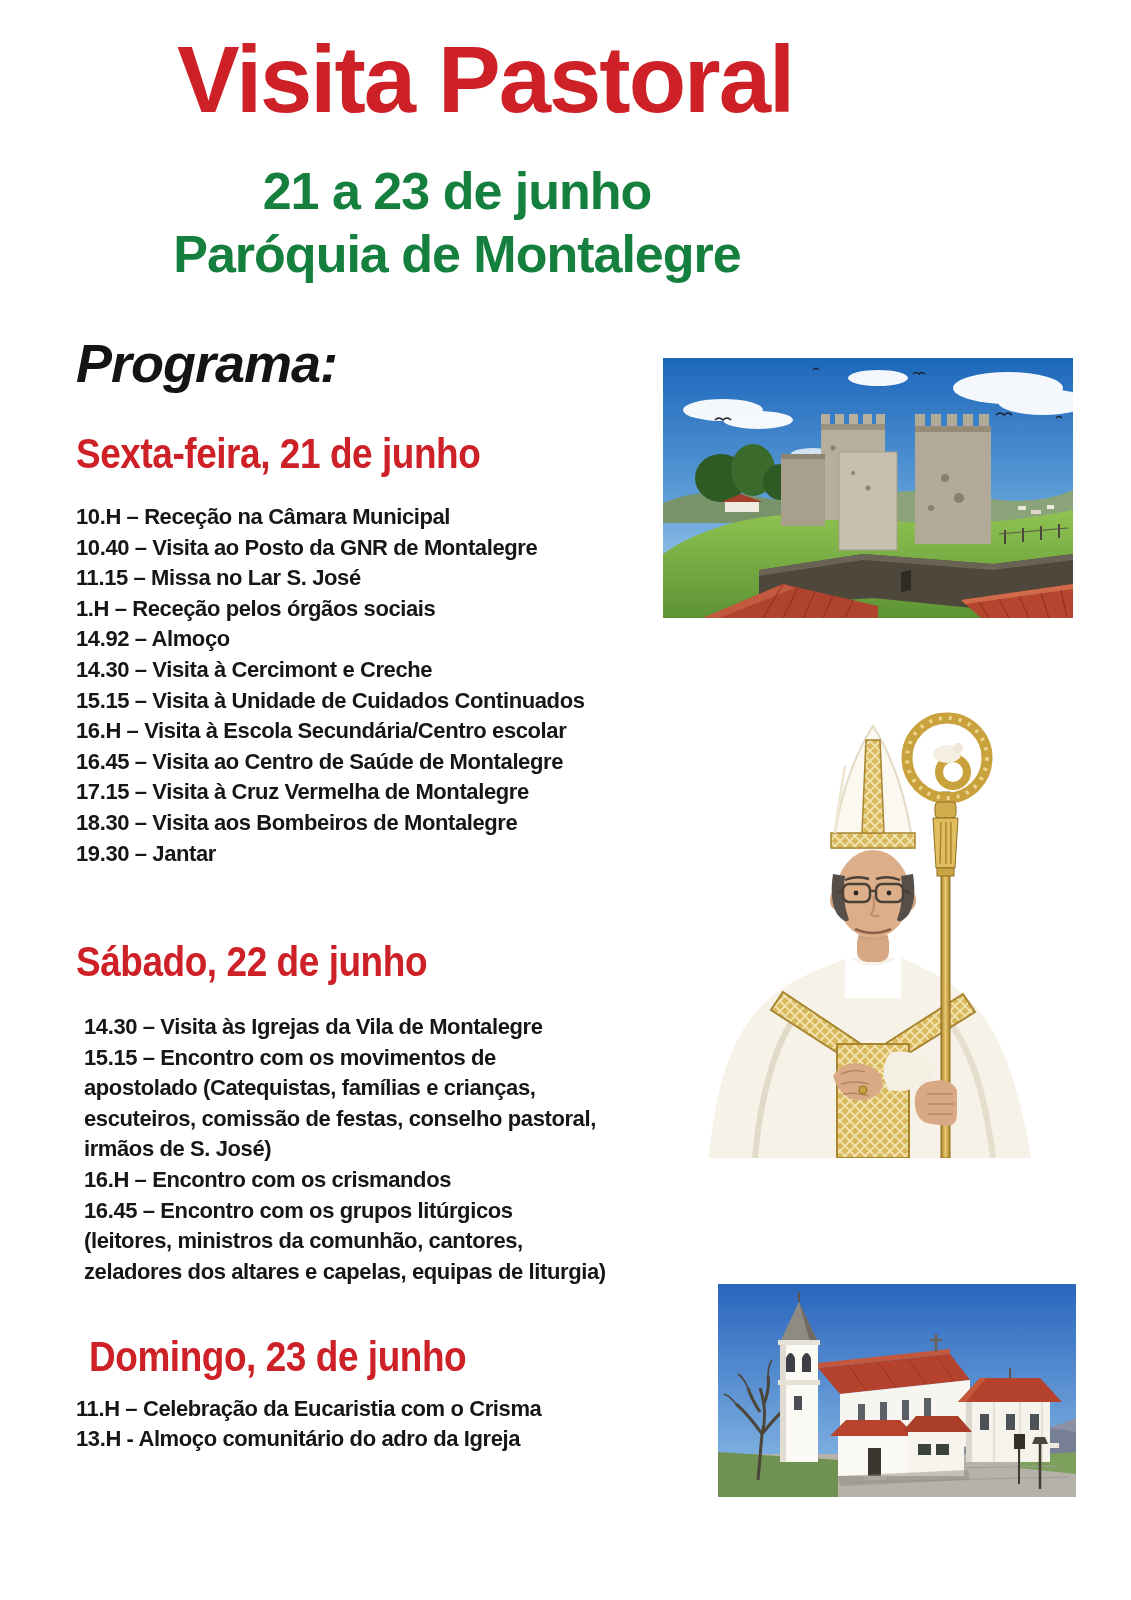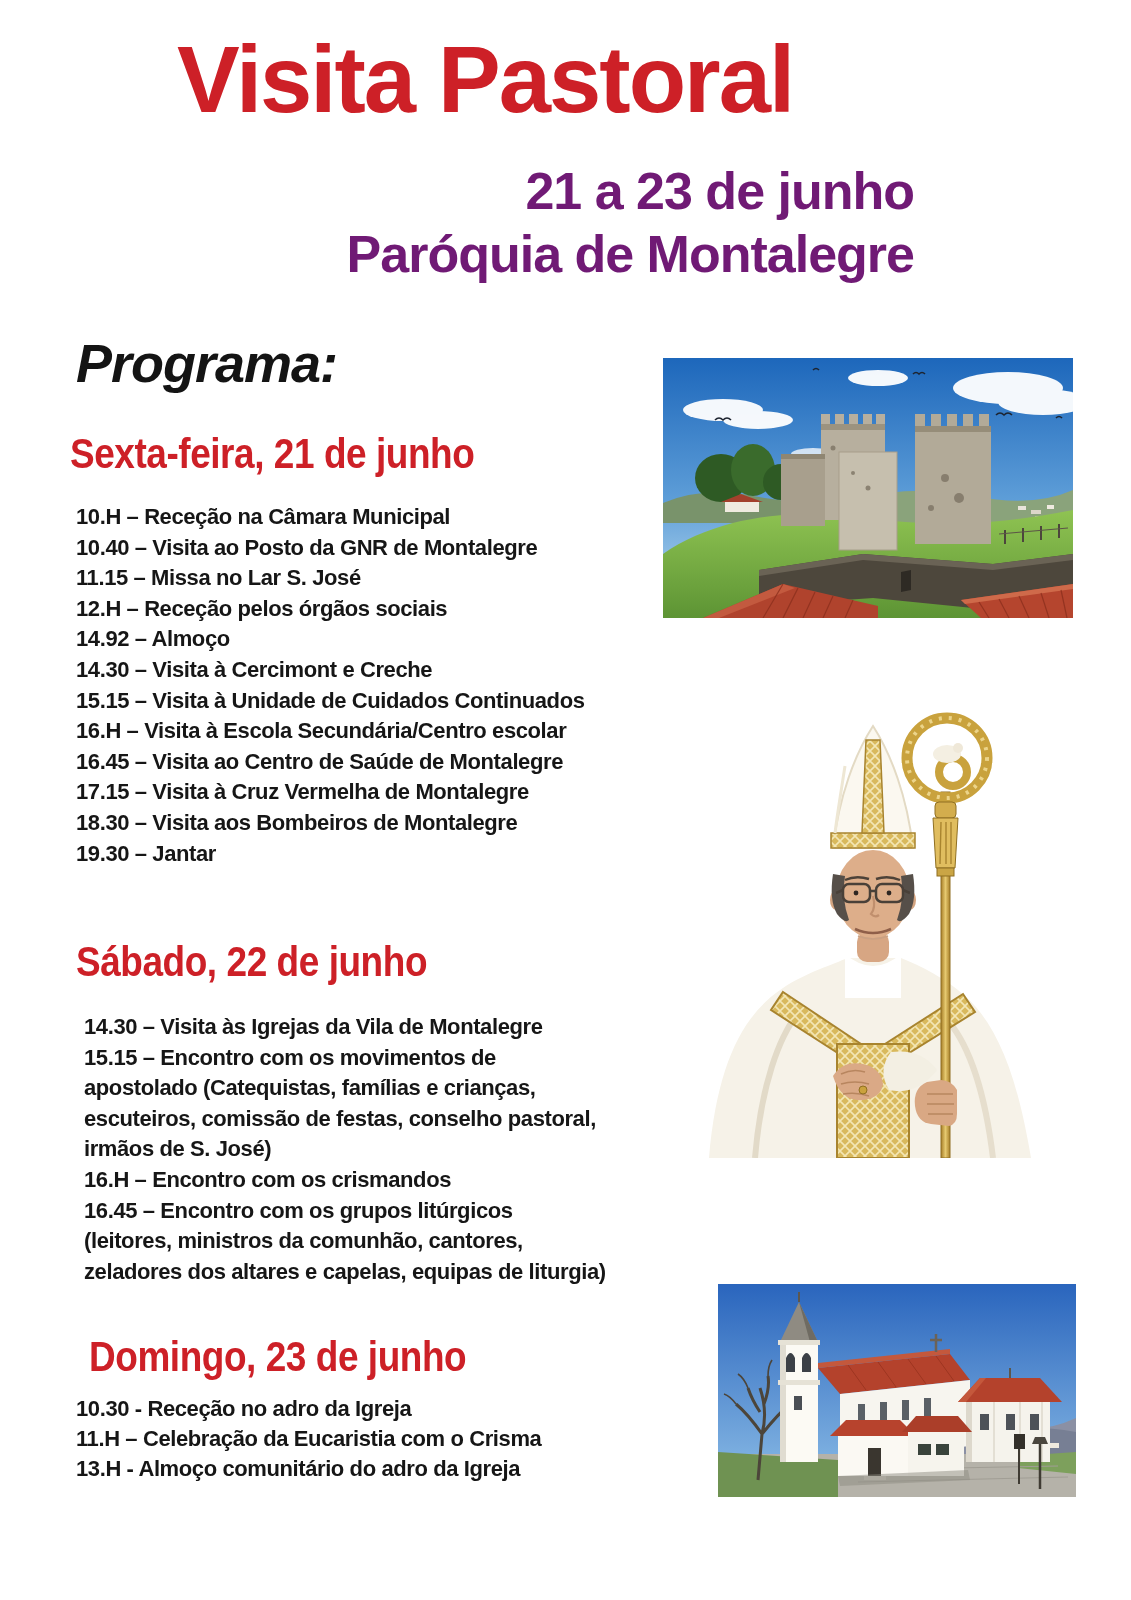--- a/index.html
+++ b/index.html
@@ -15,41 +15,41 @@
   .abs{position:absolute;}
   .title{
     top:26px;left:0;width:970px;
     text-align:center;
     font-size:94px;
     letter-spacing:-2px;
     color:#cd2027;
   }
   .subtitle{
     top:160px;left:0;width:914px;
-    text-align:right;
+    text-align:center;
     font-size:52px;
     line-height:63px;
     letter-spacing:-1px;
-    color:#701a75;
+    color:#15803d;
   }
   .program{
     top:332px;left:76px;
     font-size:54px;
     letter-spacing:-1px;
     color:#141414;
     font-style:italic;
   }
   .day-heading{
     font-size:42px;
     color:#cd2027;
     letter-spacing:-0.5px;
     white-space:nowrap;
   }
   .day-heading .squeeze{display:inline-block;transform:scaleX(0.88);transform-origin:0 50%;}
-  .h-fri{top:430px;left:70px;text-align:center;}
+  .h-fri{top:430px;left:76px;text-align:center;}
   .h-sat{top:938px;left:76px;}
   .h-sun{top:1320px;left:76px;}
   .sched{
     font-size:22px;
     letter-spacing:-0.4px;
     line-height:30.6px;
     color:#161616;
     white-space:nowrap;
   }
   .l-fri{top:502px;left:76px;}
@@ -74,21 +74,21 @@
     <div>Paróquia de Montalegre</div>
   </div>
 
   <div class="abs program">Programa:</div>
 
   <h2 class="abs day-heading h-fri" style="margin:0;"><span class="squeeze">Sexta-feira, 21 de junho</span></h2>
   <div class="abs sched l-fri">
       <div class="sline">10.H – Receção na Câmara Municipal</div>
       <div class="sline">10.40 – Visita ao Posto da GNR de Montalegre</div>
       <div class="sline">11.15 – Missa no Lar S. José</div>
-      <div class="sline">12.H – Receção pelos órgãos sociais</div>
+      <div class="sline">1.H – Receção pelos órgãos sociais</div>
       <div class="sline">14.92 – Almoço</div>
       <div class="sline">14.30 – Visita à Cercimont e Creche</div>
       <div class="sline">15.15 – Visita à Unidade de Cuidados Continuados</div>
       <div class="sline">16.H – Visita à Escola Secundária/Centro escolar</div>
       <div class="sline">16.45 – Visita ao Centro de Saúde de Montalegre</div>
       <div class="sline">17.15 – Visita à Cruz Vermelha de Montalegre</div>
       <div class="sline">18.30 – Visita aos Bombeiros de Montalegre</div>
       <div class="sline">19.30 – Jantar</div>
     </div>
 
@@ -100,21 +100,20 @@
       <div class="sline">escuteiros, comissão de festas, conselho pastoral,</div>
       <div class="sline">irmãos de S. José)</div>
       <div class="sline">16.H – Encontro com os crismandos</div>
       <div class="sline">16.45 – Encontro com os grupos litúrgicos</div>
       <div class="sline">(leitores, ministros da comunhão, cantores,</div>
       <div class="sline">zeladores dos altares e capelas, equipas de liturgia)</div>
     </div>
 
   <h2 class="abs day-heading h-sun" style="margin:13px;"><span class="squeeze">Domingo, 23 de junho</span></h2>
   <div class="abs sched l-sun">
-      <div class="sline">10.30 - Receção no adro da Igreja</div>
       <div class="sline">11.H – Celebração da Eucaristia com o Crisma</div>
       <div class="sline">13.H - Almoço comunitário do adro da Igreja</div>
     </div>
 
   <figure class="abs photo castle">
     <svg viewBox="0 0 410 260" preserveAspectRatio="none">
       <defs>
         <linearGradient id="csky" x1="0" y1="0" x2="0" y2="1">
           <stop offset="0" stop-color="#1d67bb"></stop>
           <stop offset="0.55" stop-color="#5e9ed8"></stop>

